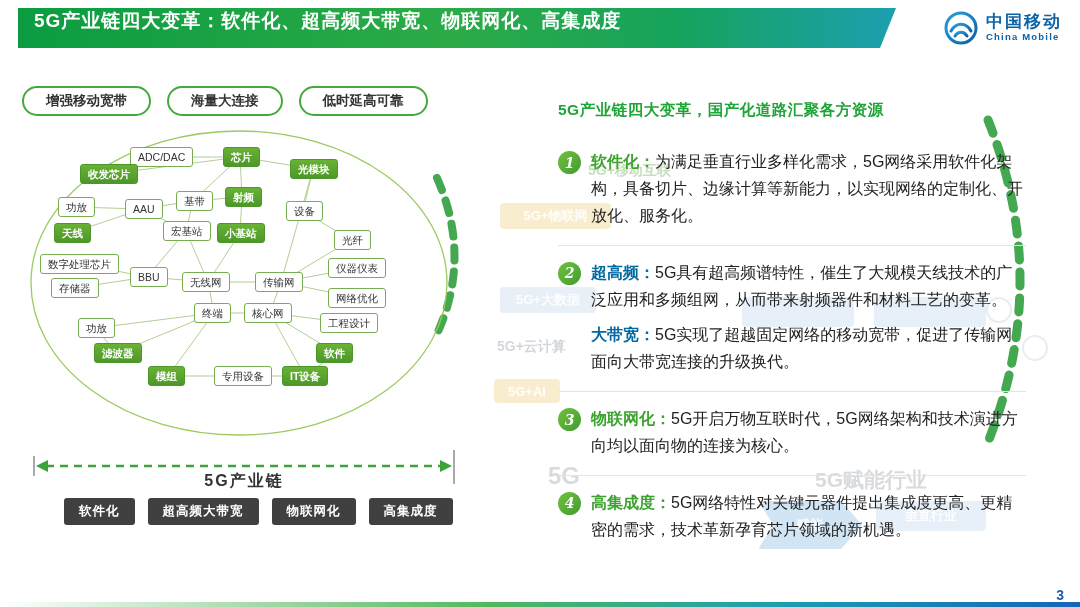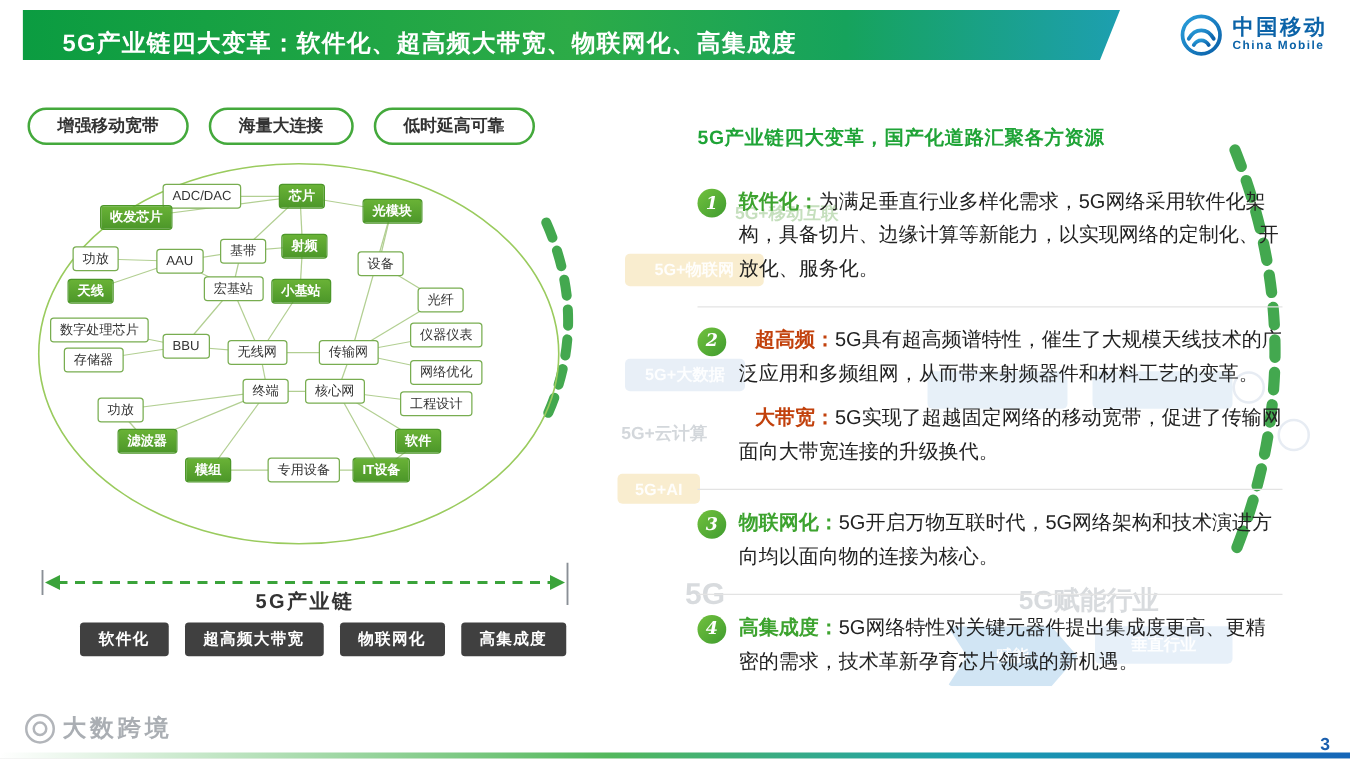--- a/index.html
+++ b/index.html
@@ -3,21 +3,21 @@
 <meta charset="utf-8">
 <style>
   html,body{margin:0;padding:0;background:#e8e8e8;}
   .slide{position:relative;width:1080px;height:607px;background:#fff;overflow:hidden;
          font-family:"Liberation Sans","DejaVu Sans",sans-serif;margin:0 auto;}
 
   
   .header{position:absolute;left:18px;top:8px;width:878px;height:40px;
     background:linear-gradient(90deg,#0b9c41 0%,#2cab47 50%,#16a35c 75%,#1d9fb0 100%);
     clip-path:polygon(0 0,100% 0,calc(100% - 16px) 100%,0 100%);
-    display:flex;align-items:flex-end;padding-left:32px;box-sizing:border-box;z-index:4;}
+    display:flex;align-items:flex-start;padding-left:16px;box-sizing:border-box;z-index:4;}
   .header-title{color:#fff;font-size:19px;font-weight:bold;letter-spacing:1px;}
   .logo{position:absolute;right:18px;top:10px;display:flex;align-items:center;gap:7px;z-index:4;}
   .logo-text{display:flex;flex-direction:column;line-height:1.1;}
   .logo-cn{color:#0b63a8;font-size:17px;font-weight:bold;letter-spacing:2px;}
   .logo-en{color:#0b63a8;font-size:9.5px;letter-spacing:1.2px;font-weight:bold;}
 
   
   .pills{position:absolute;left:22px;top:86px;display:flex;gap:16px;z-index:3;}
   .pill{border:2px solid #44a93c;border-radius:16px;padding:4px 22px;font-size:13.5px;
         font-weight:bold;color:#333;background:#fff;white-space:nowrap;}
@@ -44,21 +44,21 @@
   .rp-item{display:flex;gap:10px;padding-bottom:15px;margin-bottom:14px;border-bottom:1px solid #e3e3e3;}
   .rp-item.last{border-bottom:none;}
   .rp-num{flex:0 0 auto;width:23px;height:23px;border-radius:50%;
         background:linear-gradient(135deg,#72c13e,#3f9c2f);color:#fff;
         font-family:"DejaVu Serif",serif;font-style:italic;font-weight:bold;font-size:14px;
         display:flex;align-items:center;justify-content:center;margin-top:2px;}
   .rp-body{flex:1;font-size:16px;line-height:1.68;color:#222;}
   .rp-part{margin:0 0 9px 0;}
   .rp-part:last-child{margin-bottom:0;}
   .lbl{font-weight:bold;color:#3da32f;}
-  .lbl.orange{color:#c2410c;margin-left:13px;}
+  .lbl.orange{color:#0369a1;}
 
   
   .arcs{position:absolute;left:0;top:0;z-index:1;pointer-events:none;}
 
   
   .ghost{position:absolute;z-index:1;pointer-events:none;white-space:nowrap;}
   .gbox{display:flex;align-items:center;justify-content:center;border-radius:4px;
         color:rgba(255,255,255,.9);font-size:13px;font-weight:bold;}
   .gring{border:2px solid rgba(120,150,190,.18);border-radius:50%;width:22px;height:22px;}
 
@@ -263,20 +263,16 @@
     <div class="rp-item last">
       <div class="rp-num">4</div>
       <div class="rp-body">
         <p class="rp-part">
           <span class="lbl">高集成度：</span><span>5G网络特性对关键元器件提出集成度更高、更精密的需求，技术革新孕育芯片领域的新机遇。</span>
         </p>
       </div>
     </div>
   </div>
 
-  <div class="brand">
-    <div class="brand-ring"></div>
-    <span class="brand-text">大数跨境</span>
-  </div>
   <div class="page-num">3</div>
   <div class="bottom-strip"></div>
 
 </div>
 
 </body></html>

